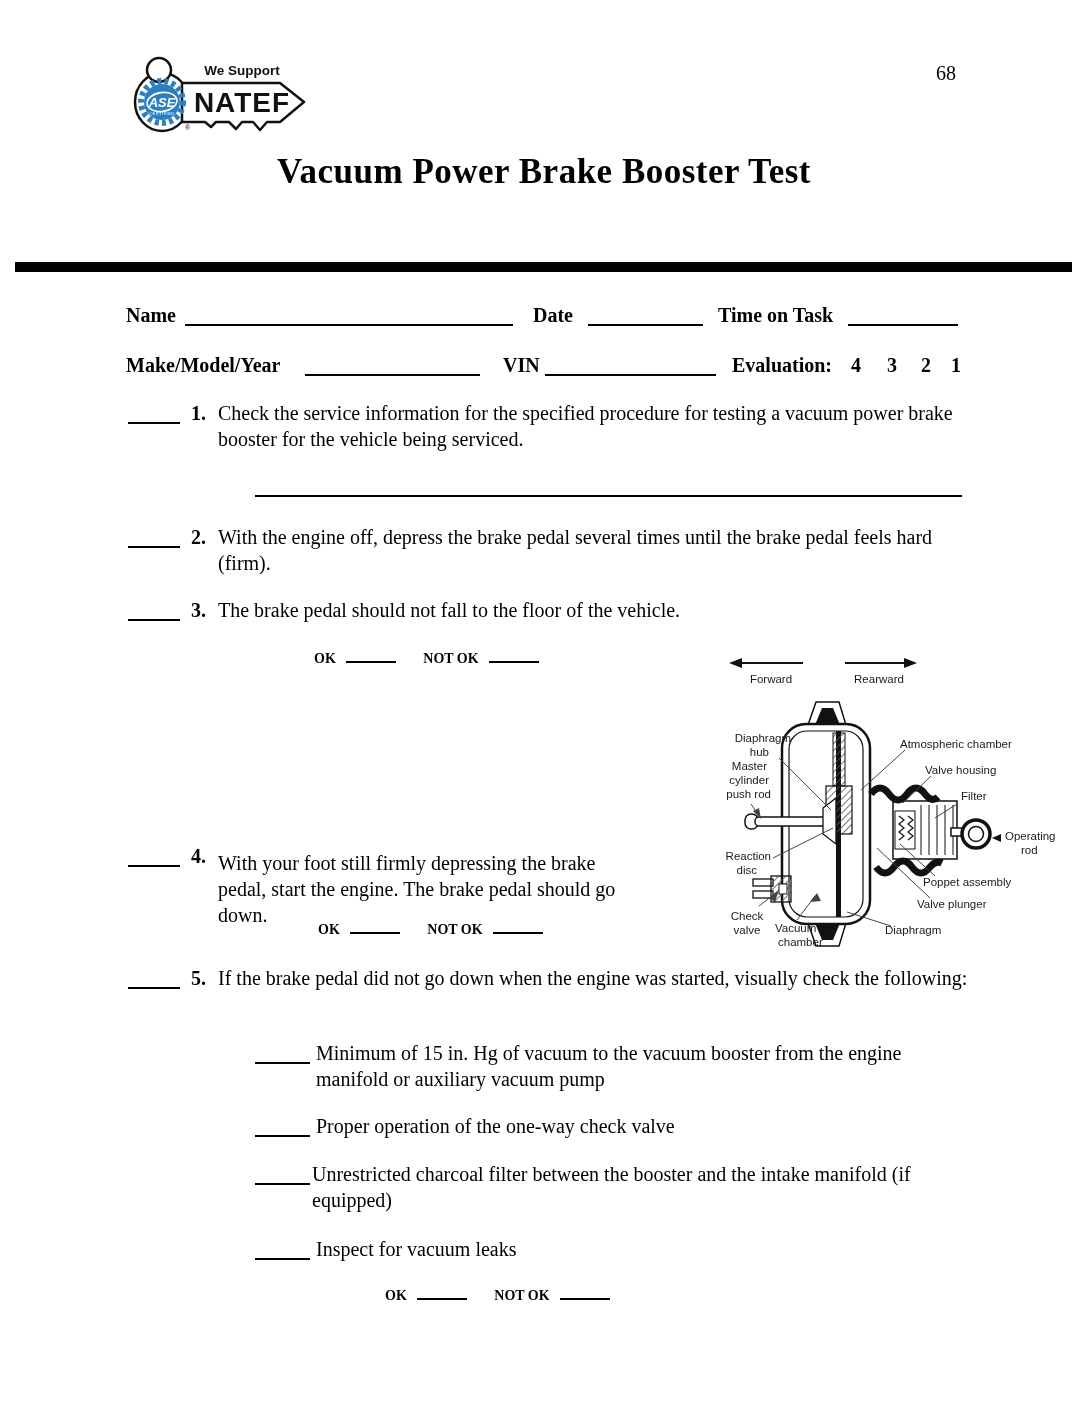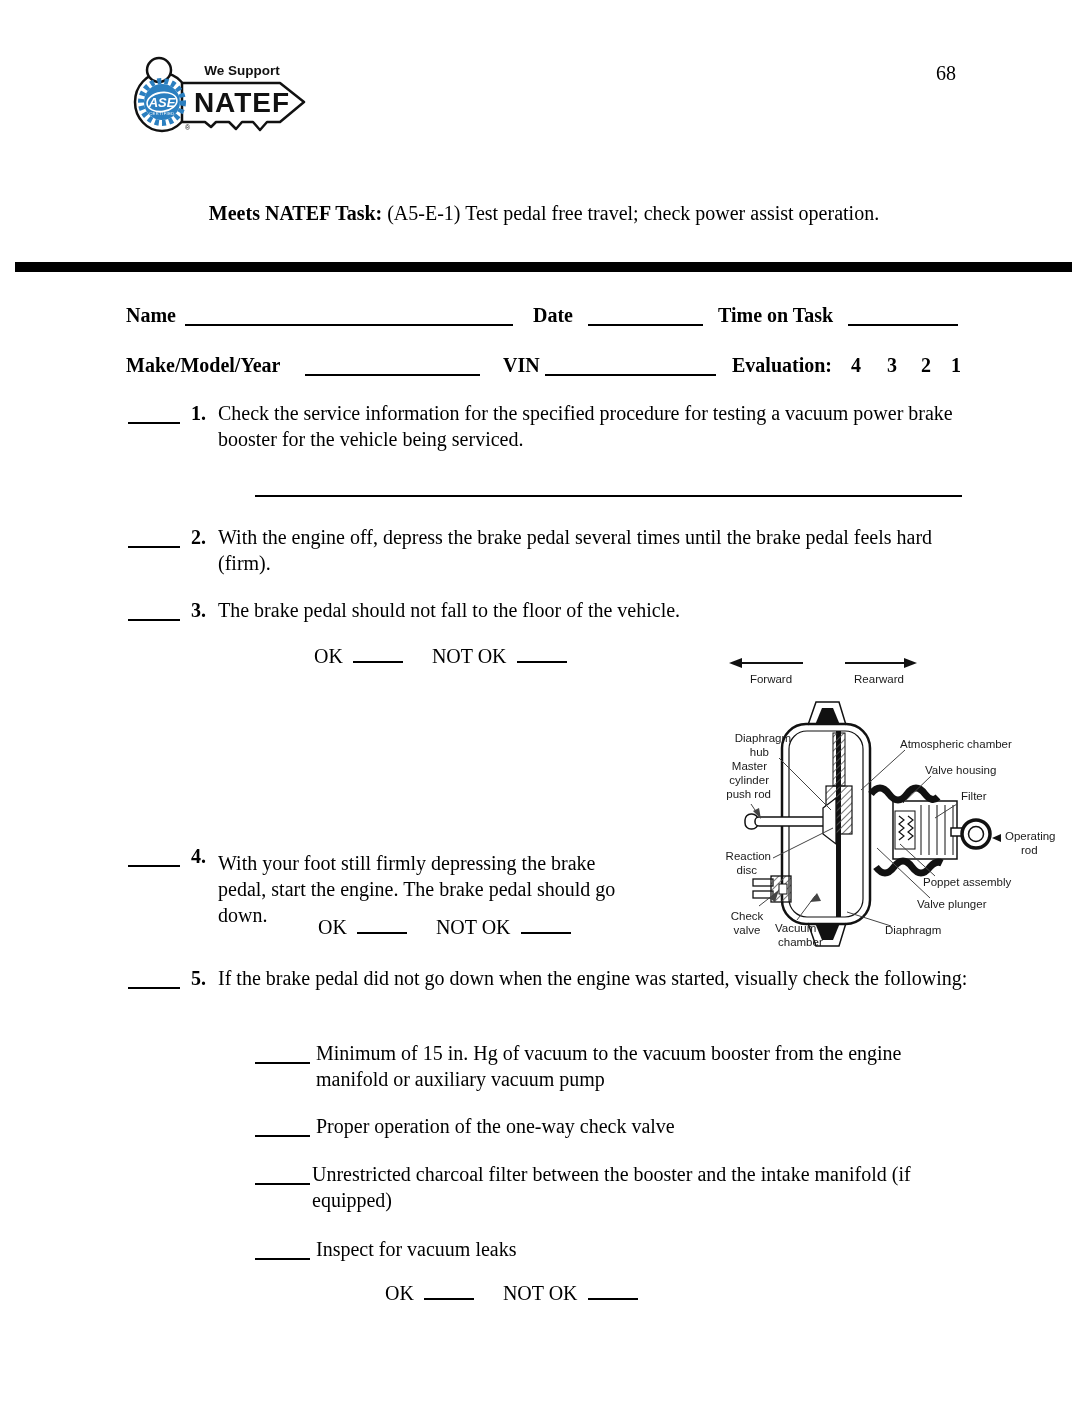--- a/index.html
+++ b/index.html
@@ -7,21 +7,21 @@
     position:relative;width:1088px;height:1408px;background:#fff;
     font-family:"Liberation Serif",serif;color:#000;overflow:hidden;
     margin:0 auto;
   }
   .abs{position:absolute;}
   .b{font-weight:bold;}
   .body-txt{font-size:20px;line-height:26px;}
   .blank{position:absolute;border-bottom:2px solid #000;height:20px;}
   .title{font-size:35px;font-weight:bold;text-align:center;letter-spacing:.5px;}
   .center{left:0;right:0;text-align:center;}
-  .okrow{font-size:20px;font-weight:normal;white-space:nowrap;}
+  .okrow{font-size:14px;font-weight:bold;white-space:nowrap;}
   .okrow .u{display:inline-block;border-bottom:2px solid #000;width:50px;height:16px;}
   .okrow .gap{display:inline-block;width:24px;}
   .okrow .sp{display:inline-block;width:10px;}
   .notebox{background:#e3e3e3;font-size:20px;line-height:25.5px;padding:7px 10px 9px 10px;}
   .rule{background:#000;}
   svg text{font-family:"Liberation Sans",sans-serif;}
   .dlabel{font-size:11.5px;fill:#1a1a1a;}
 </style>
 </head>
 <body>
@@ -41,21 +41,21 @@
         <ellipse cx="34" cy="48" rx="15" ry="9.5" fill="none" stroke="#fff" stroke-width="1.6" transform="rotate(-8 34 48)"></ellipse>
         <text x="34" y="53" text-anchor="middle" font-size="13" font-style="italic" font-weight="bold" fill="#fff">ASE</text>
         <text x="34" y="61" text-anchor="middle" font-size="4" fill="#fff" letter-spacing="0.5">CERTIFIED</text>
       </g>
       <text x="114" y="21" text-anchor="middle" font-size="13.5" font-weight="bold" fill="#111">We Support</text>
       <text x="114" y="58" text-anchor="middle" font-size="28" font-weight="bold" fill="#111" letter-spacing="1">NATEF</text>
       <text x="57" y="76" font-size="7" fill="#111">®</text>
     </svg>
   </div>
 
-  <div class="abs center body-txt" style="top:200px;"><span class="b">Meets NATEF Task:</span><span> (A5-E-1) Test pedal free travel; check power assist operation.</span></div>
+  <div class="abs center title" style="top:152px;">Vacuum Power Brake Booster Test</div>
 
   <div class="abs rule" style="left:15px;top:262px;width:1057px;height:10px;"></div>
 
   <div>
     <span class="abs body-txt b" style="left:126px;top:302px;">Name</span>
     <span class="blank" style="left:185px;top:304px;width:328px;"></span>
     <span class="abs body-txt b" style="left:533px;top:302px;">Date</span>
     <span class="blank" style="left:588px;top:304px;width:115px;"></span>
     <span class="abs body-txt b" style="left:718px;top:302px;">Time on Task</span>
     <span class="blank" style="left:848px;top:304px;width:110px;"></span>

